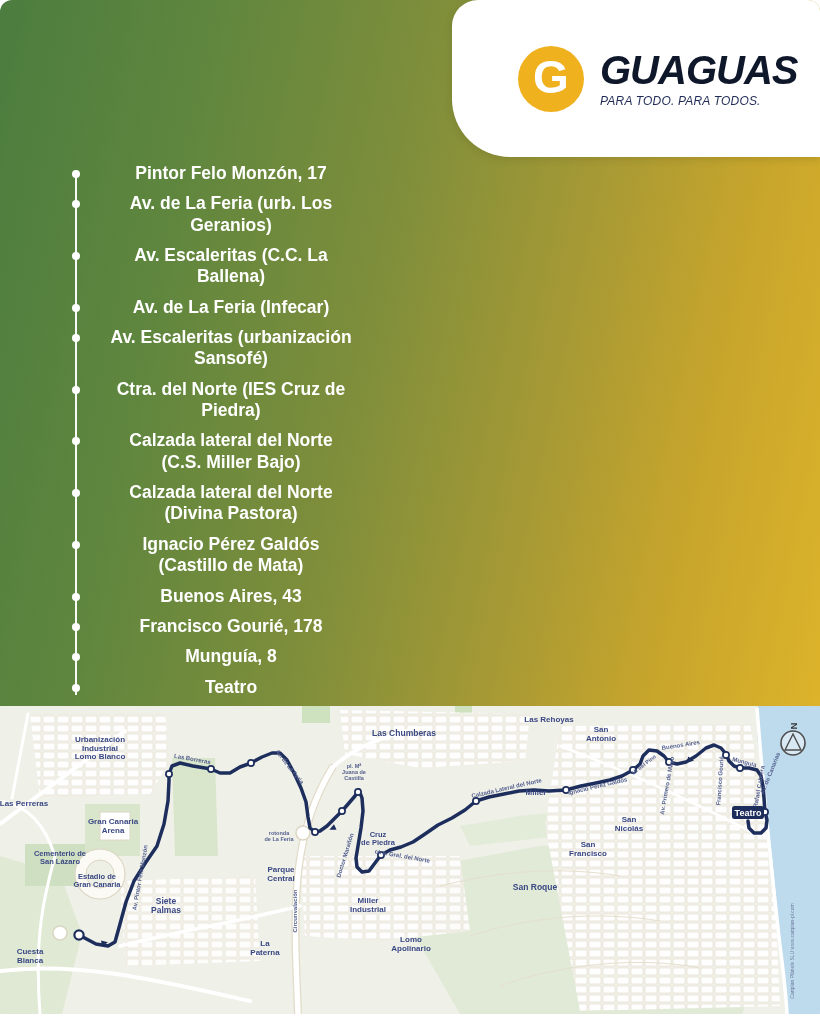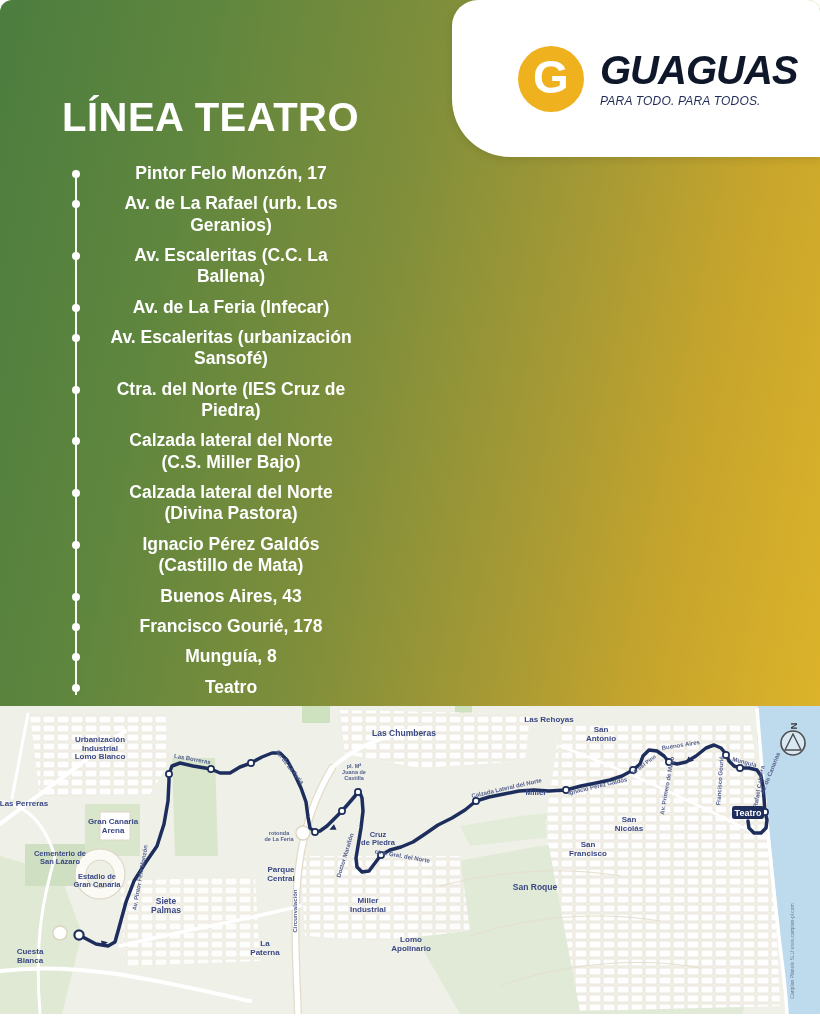--- a/index.html
+++ b/index.html
@@ -56,25 +56,24 @@
     <div class="logo-card">
       <div class="logo-circle">
         <span>G</span>
       </div>
       <div class="brand-text">
         <div class="brand">GUAGUAS</div>
         <div class="tagline">PARA TODO. PARA TODOS.</div>
       </div>
     </div>
 
-    <h1 class="title">LÍNEA TEATRO</h1>
 
     <ul class="stops" id="stops-list">
         <li>Pintor Felo Monzón, 17</li>
-        <li>Av. de La Rafael (urb. Los
+        <li>Av. de La Feria (urb. Los
 Geranios)</li>
         <li>Av. Escaleritas (C.C. La
 Ballena)</li>
         <li>Av. de La Feria (Infecar)</li>
         <li>Av. Escaleritas (urbanización
 Sansofé)</li>
         <li>Ctra. del Norte (IES Cruz de
 Piedra)</li>
         <li>Calzada lateral del Norte
 (C.S. Miller Bajo)</li>

